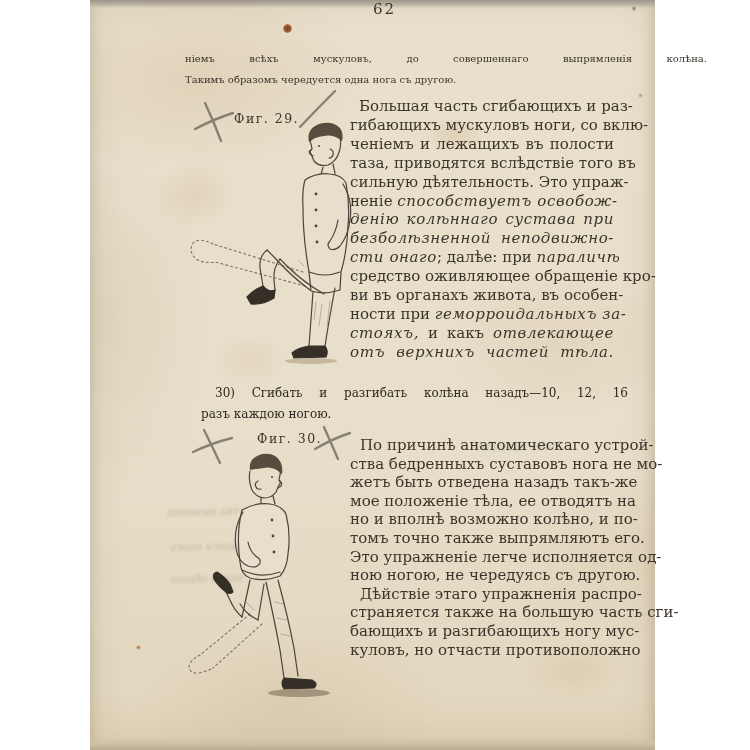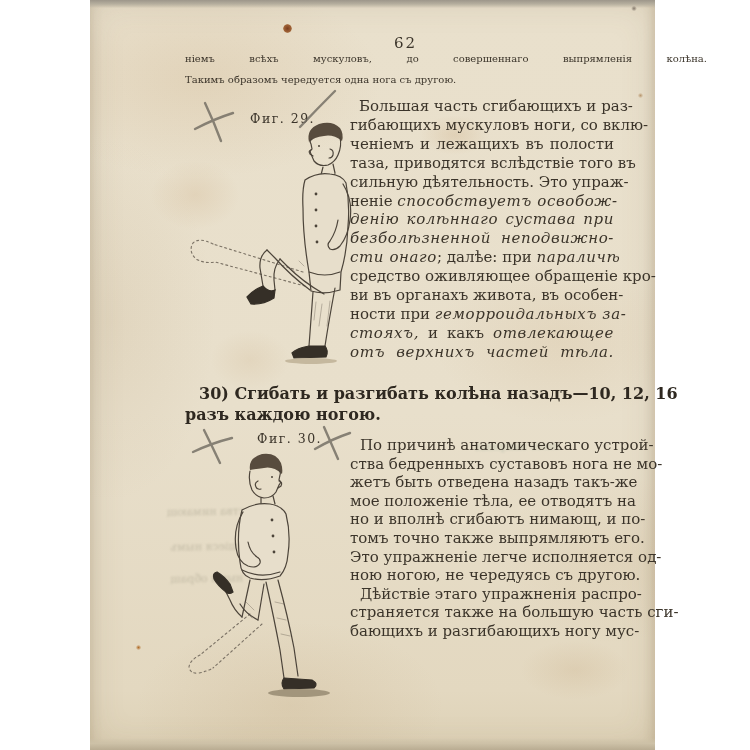--- a/index.html
+++ b/index.html
@@ -14,36 +14,36 @@
       radial-gradient(ellipse 160px 120px at 520px 560px, rgba(180,146,96,.10), transparent 70%),
       linear-gradient(180deg,#e9e0cc 0%,#e8dfcb 55%,#e3d8c0 92%,#ddd1b6 100%);
     box-shadow: inset 0 0 34px rgba(120,100,66,.18), inset -4px 0 8px rgba(120,100,66,.14),
       inset 4px 0 10px rgba(120,100,66,.10);
     border-radius:2px 4px 3px 3px; color:var(--ink,#3b342a);}
   .band-top{position:absolute;left:0;top:0;width:100%;height:8px;
     background:linear-gradient(180deg,#9d968a 0%,#b3ac9c 45%,rgba(179,172,156,0) 100%);}
   .band-bottom{position:absolute;left:0;bottom:0;width:100%;height:12px;
     background:linear-gradient(0deg,#b9ac92 0%,#cdc1a7 55%,rgba(205,193,167,0) 100%);}
   .spot{position:absolute;border-radius:50%;pointer-events:none;}
-  .pagenum{position:absolute;left:283px;top:34px;width:44px;text-align:right;
+  .pagenum{position:absolute;left:283px;top:0;width:44px;text-align:left;
     font-size:15px;letter-spacing:2px;}
   .tblock{position:absolute;}
   .tline{white-space:nowrap;text-align:justify;text-align-last:justify;}
   .tline.nj{text-align-last:left;}
   .tline .it{font-style:italic;letter-spacing:.6px;}
   .intro{left:95px;top:48px;width:522px;font-size:10px;}
   .intro .tline{line-height:21px;}
   .col{width:264px;font-size:15px;}
   .col29{left:260px;top:97px;} .col29 .tline{line-height:18.9px;}
   .col30{left:260px;top:436px;} .col30 .tline{line-height:18.6px;}
-  .heading{left:95px;top:383px;width:427px;font-size:16px;font-weight:bold;
+  .heading{left:111px;top:383px;width:427px;font-size:12px;font-weight:normal;
     color:var(--ink-bold,#2e2820);}
   .heading .tline{line-height:21px;}
   .cap{position:absolute;font-size:12.5px;letter-spacing:1.5px;}
-  .cap29{left:160px;top:111px;}
+  .cap29{left:144px;top:111px;}
   .cap30{left:151px;top:431px;margin-left:16px;}
   .fig{position:absolute;}
   .pencil{position:absolute;left:0;top:0;pointer-events:none;}
   .ghost{position:absolute;font-size:11px;color:var(--showthrough,#a8a28d);
     transform:scaleX(-1) rotate(1deg);filter:blur(.8px);opacity:.55;white-space:nowrap;}
   .ghost.green{color:var(--showthrough-green,#9aab97);opacity:.45;}
 </style>
 </head>
 <body>
 
@@ -168,27 +168,28 @@
           <path d="M66,150 L74,158 M64,158 L72,166 M95,150 L104,152 M97,166 L106,168 M101,182 L110,184"></path>
         </g>
       </g>
     </svg>
 
     <div class="tblock col col30">
         <div class="tline" style="text-indent: 10px;"><span>По причинѣ анатомическаго устрой-</span></div>
         <div class="tline"><span>ства бедренныхъ суставовъ нога не мо-</span></div>
         <div class="tline"><span>жетъ быть отведена назадъ такъ-же</span></div>
         <div class="tline"><span>мое положеніе тѣла, ее отводятъ на</span></div>
-        <div class="tline"><span>но и вполнѣ сгибаютъ нимающ, и по-</span></div>
+        <div class="tline"><span>но и вполнѣ возможно колѣно, и по-</span></div>
         <div class="tline"><span>томъ точно также выпрямляютъ его.</span></div>
         <div class="tline"><span>Это упражненіе легче исполняется од-</span></div>
         <div class="tline nj"><span>ною ногою, не чередуясь съ другою.</span></div>
         <div class="tline" style="text-indent: 10px;"><span>Дѣйствіе этаго упражненія распро-</span></div>
         <div class="tline"><span>страняется также на большую часть сги-</span></div>
         <div class="tline"><span>бающихъ и разгибающихъ ногу мус-</span></div>
+        <div class="tline"><span>куловъ, но отчасти противоположно</span></div>
       </div>
 
     <svg class="pencil" width="565" height="750" viewBox="0 0 565 750">
       <g stroke="var(--pencil)" stroke-width="2.4" stroke-linecap="round" fill="none" opacity=".8">
         <path d="M115,103 Q124,122 131,141"></path>
         <path d="M105,129 Q124,119 143,113"></path>
         <path d="M210,127 Q228,108 245,91"></path>
         <path d="M114,430 Q122,446 130,463"></path>
         <path d="M103,452 Q122,443 142,438"></path>
         <path d="M234,427 Q241,443 248,459"></path>

